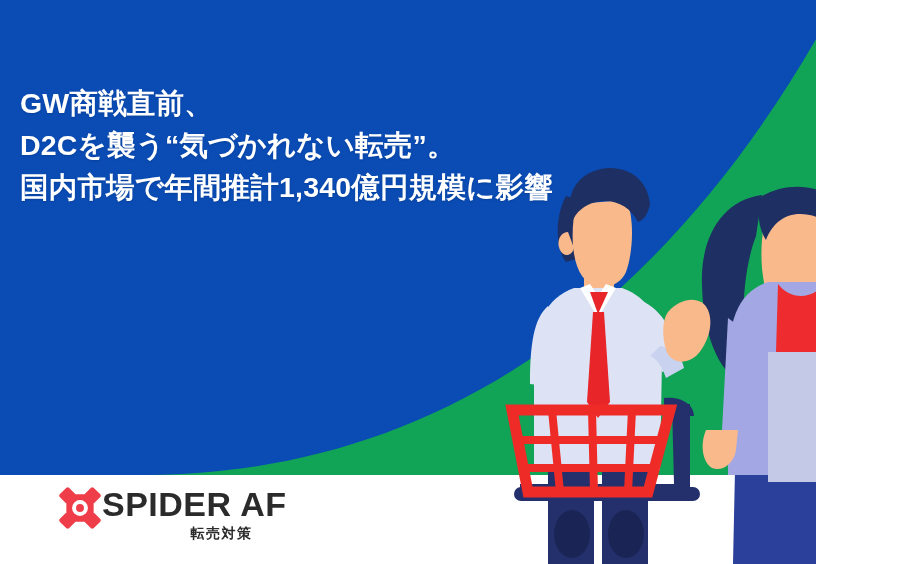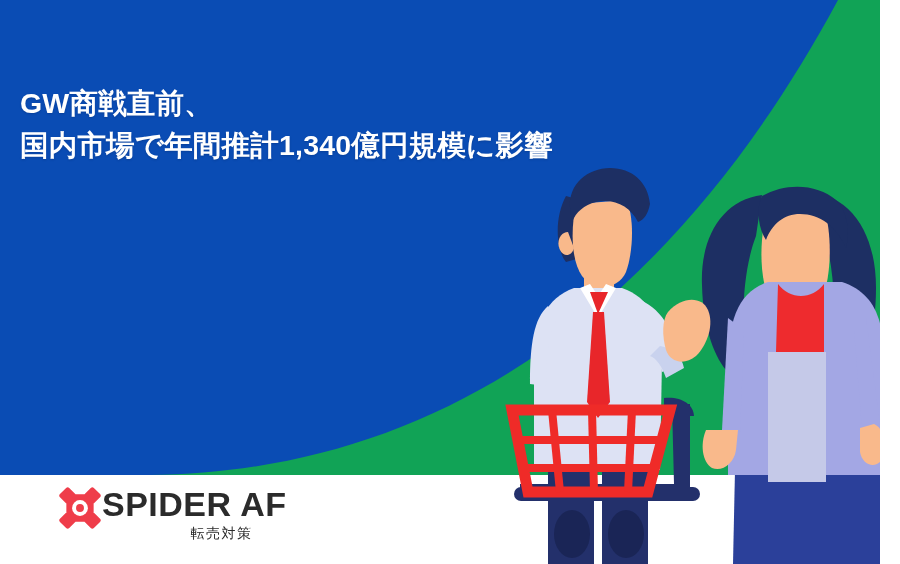--- a/index.html
+++ b/index.html
@@ -7,21 +7,21 @@
     margin: 0;
     padding: 0;
     background: #ffffff;
   }
   body {
     font-family: "Liberation Sans", "DejaVu Sans", sans-serif;
   }
 
   #banner {
     position: relative;
-    width: 880px;
+    width: 816px;
     height: 564px;
     overflow: hidden;
     background: #0a4cb4;
   }
 
   
   .bg-svg {
     position: absolute;
     inset: 0;
     width: 900px;
@@ -86,21 +86,21 @@
     font-weight: bold;
     color: #2b2b2b;
     letter-spacing: 0.5px;
     line-height: 36px;
   }
   .logo-tagline {
     align-self: flex-end;
     margin-top: 4px;
     margin-right: 34px;
     font-size: 14px;
-    font-weight: normal;
+    font-weight: bold;
     color: #2b2b2b;
     letter-spacing: 1.5px;
     line-height: 15px;
   }
 </style>
 </head>
 <body>
 
 <div id="banner">
 
@@ -202,20 +202,21 @@
       <line x1="632" y1="410" x2="628" y2="492" stroke="#ef2b28" stroke-width="8"></line>
 
       <line x1="517" y1="440" x2="662" y2="440" stroke="#ef2b28" stroke-width="8"></line>
       <line x1="523" y1="468" x2="654" y2="468" stroke="#ef2b28" stroke-width="8"></line>
     </g>
 
   </svg>
 
   <div class="headline">
     <span class="hl-line">GW商戦直前、</span>
+    <span class="hl-line">D2Cを襲う“気づかれない転売”。</span>
     <span class="hl-line">国内市場で年間推計1,340億円規模に影響</span>
   </div>
 
 
   <div class="logo-lockup">
     <svg class="logo-mark" viewBox="0 0 100 100" xmlns="http://www.w3.org/2000/svg">
       <path d="M 22 8 L 38 24 L 62 24 L 78 8 L 92 22 L 76 38 L 76 62 L 92 78
                L 78 92 L 62 76 L 38 76 L 22 92 L 8 78 L 24 62 L 24 38 L 8 22 Z" fill="#ef3d4a" stroke="#ef3d4a" stroke-width="10" stroke-linejoin="round"></path>
       <circle cx="50" cy="50" r="18" fill="#ffffff"></circle>
       <circle cx="50" cy="50" r="9" fill="#ef3d4a"></circle>

